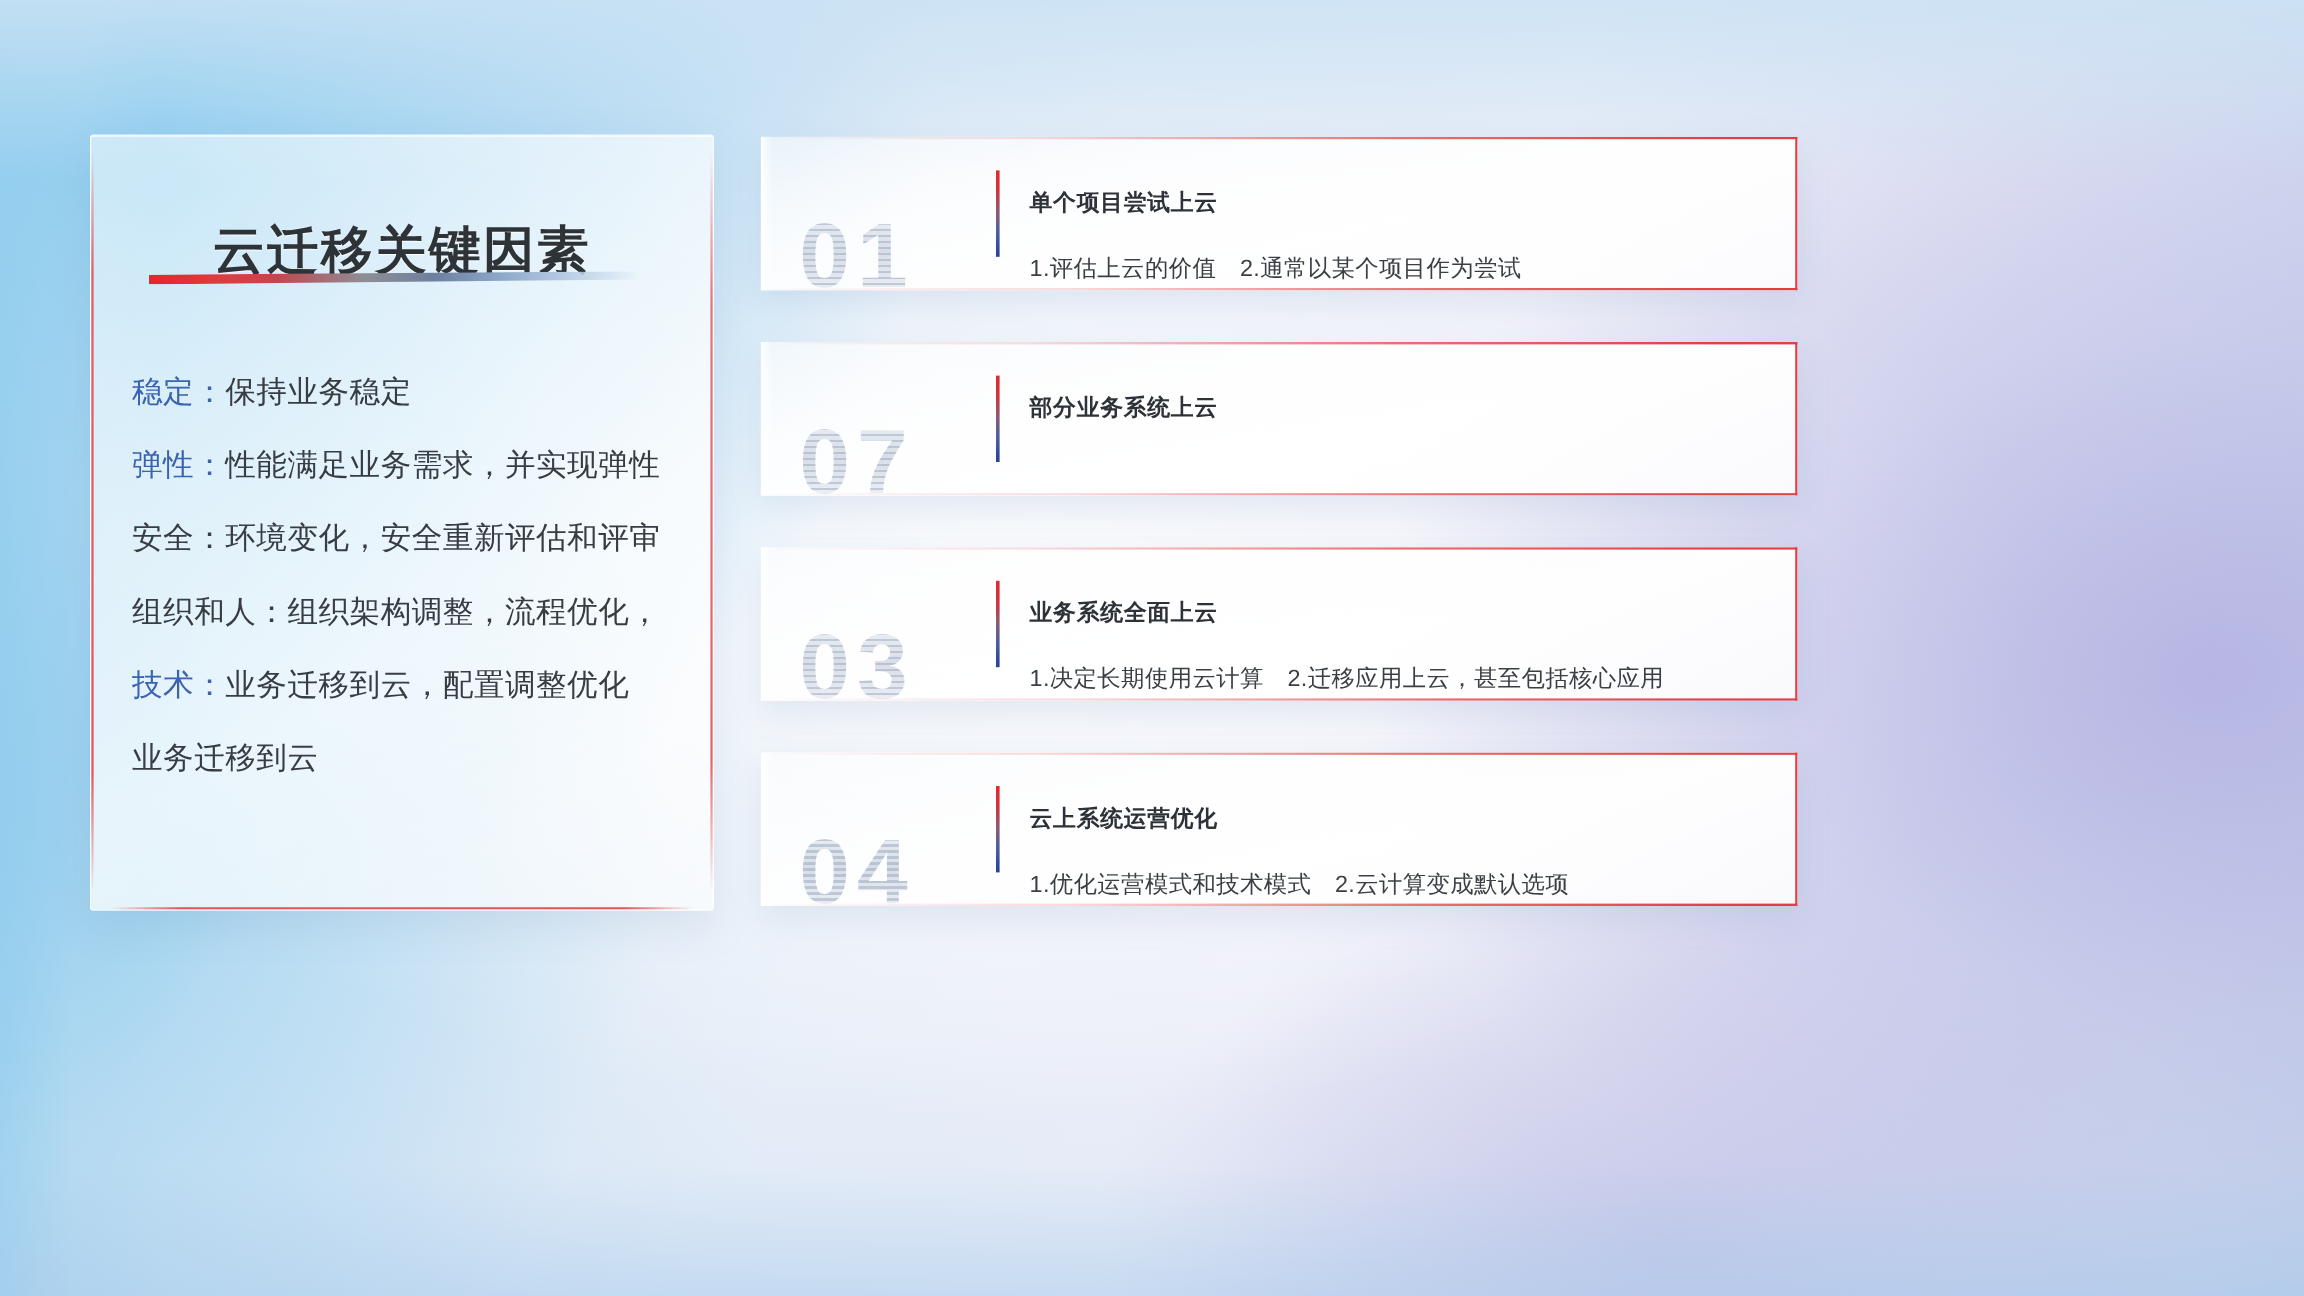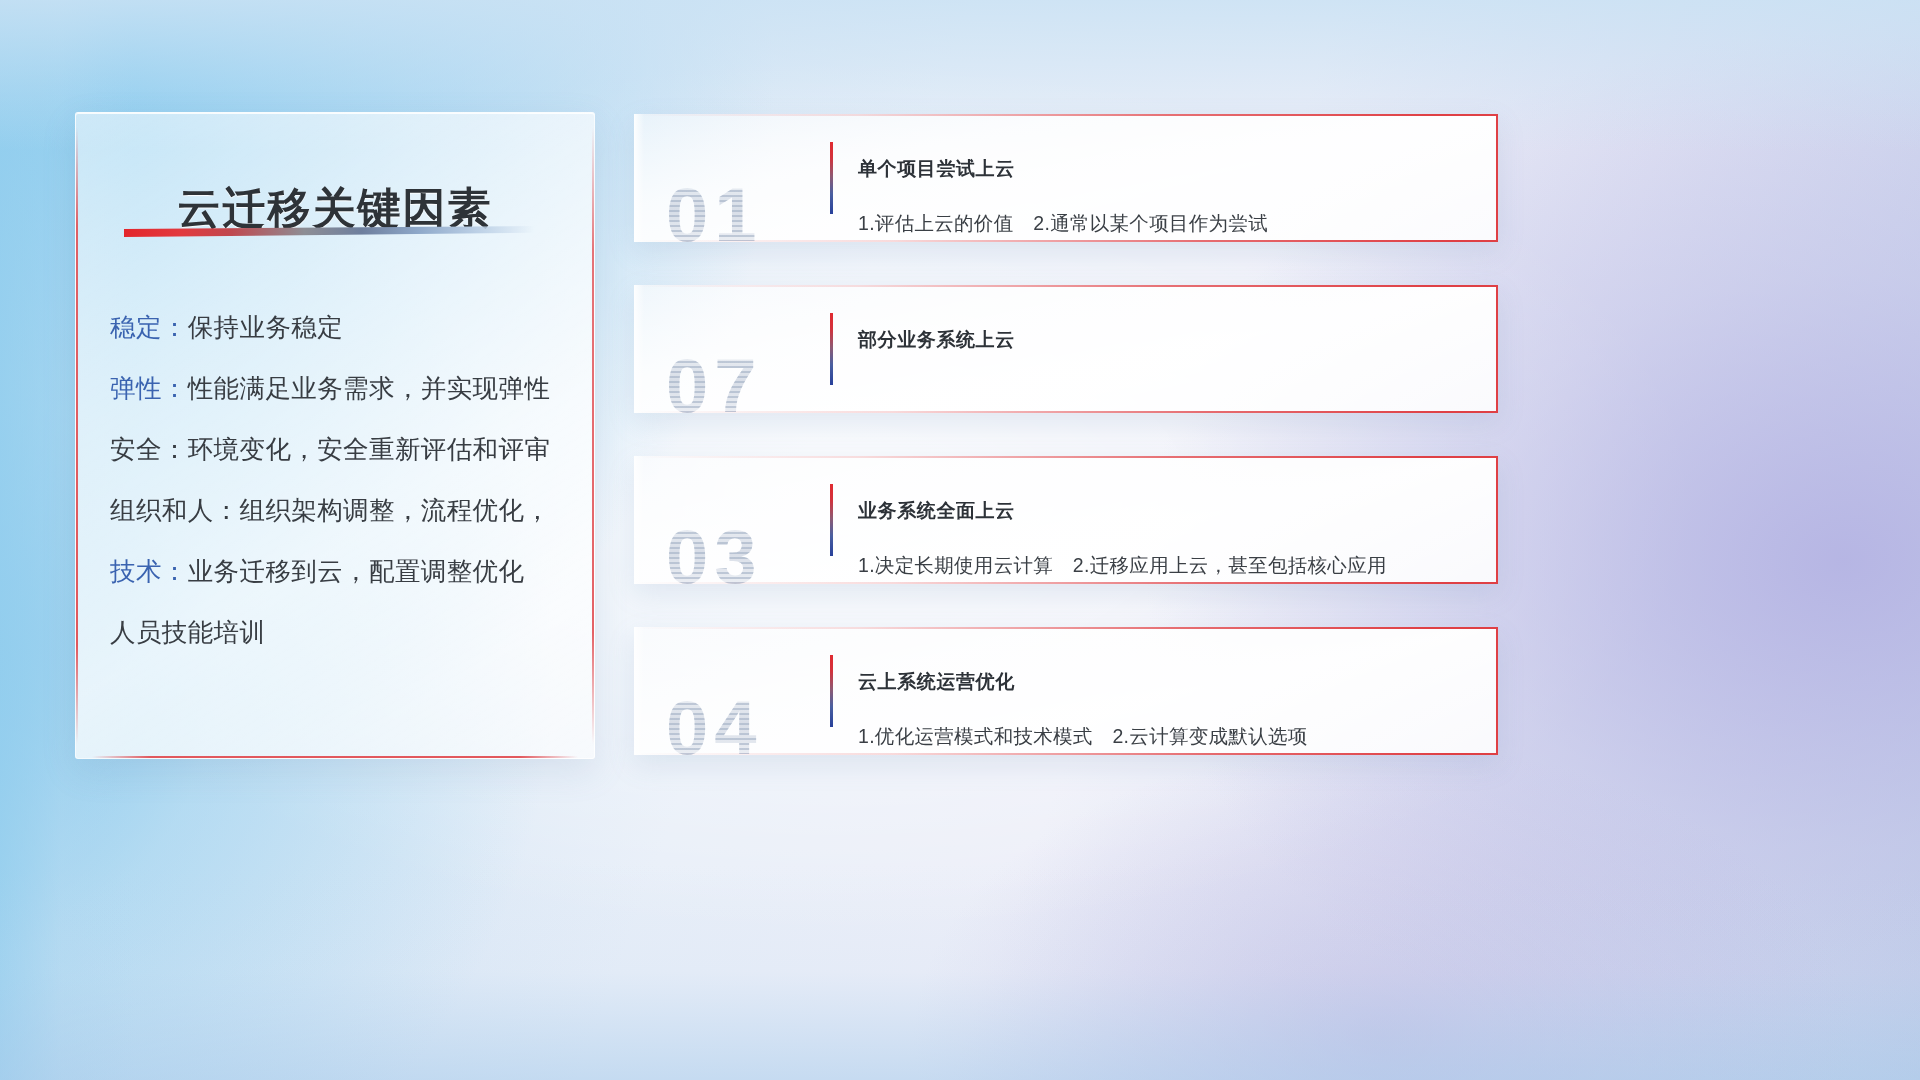--- a/index.html
+++ b/index.html
@@ -153,21 +153,21 @@
     <div class="prow">
       <span class="plabel dark">安全：</span><span class="ptext">环境变化，安全重新评估和评审</span>
     </div>
     <div class="prow">
       <span class="plabel dark">组织和人：</span><span class="ptext">组织架构调整，流程优化，</span>
     </div>
     <div class="prow">
       <span class="plabel">技术：</span><span class="ptext">业务迁移到云，配置调整优化</span>
     </div>
     <div class="prow">
-      <span class="plabel dark"></span><span class="ptext">人员技能培训</span>
+      <span class="plabel dark"></span><span class="ptext">业务迁移到云</span>
     </div>
   </div>
 </section>
 
 <article class="rcard" style="top:114px">
   <div class="top-red"></div>
   <div class="bot-red"></div>
   <div class="right-red"></div>
   <div class="left-sheen"></div>
   <div class="rnum">01</div>

